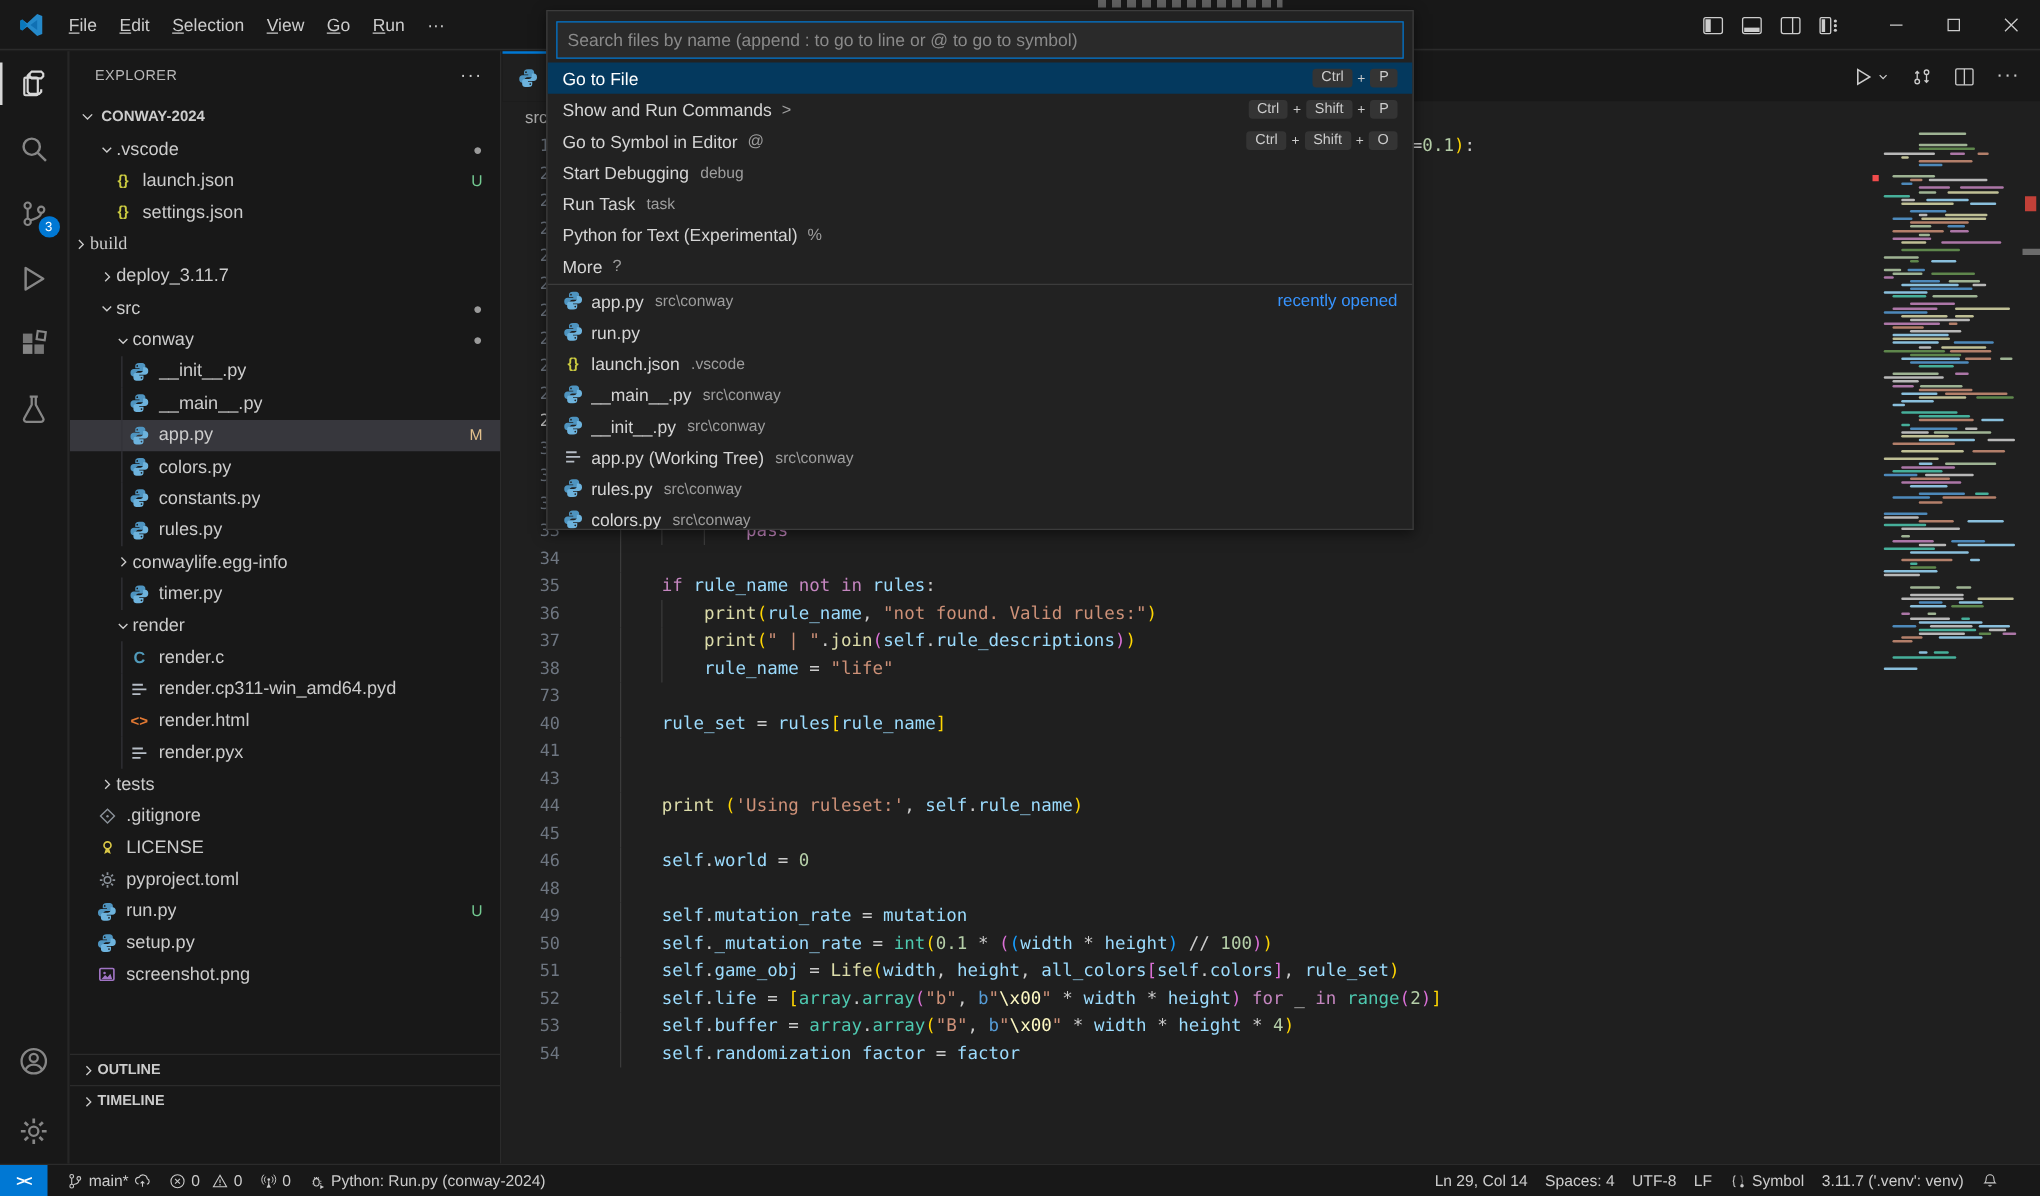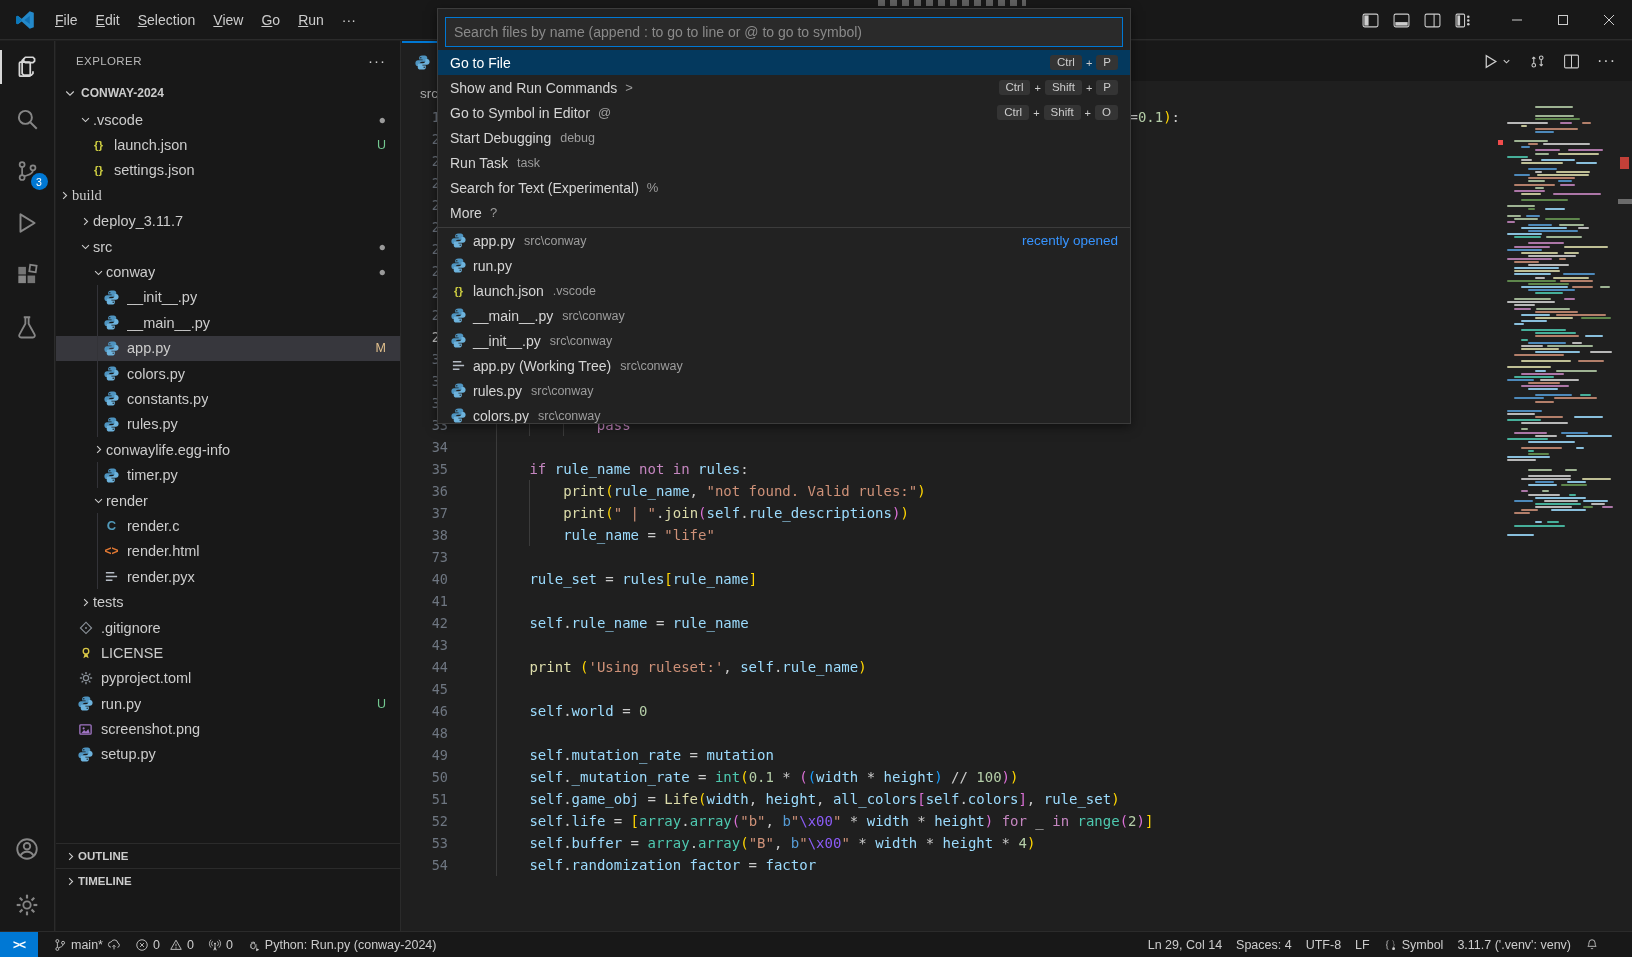--- a/index.html
+++ b/index.html
@@ -66,21 +66,21 @@
     font-size:13.5px; color:#a9a9a9; padding-left:18px; gap:4px; }
   .code { position:absolute; left:0; top:65px; right:0; bottom:0; font-family:"DejaVu Sans Mono", monospace;
     font-size:14px; line-height:22px; }
   .cline { position:relative; height:22px; white-space:pre; display:flex; }
   .gutter { width:46px; flex:0 0 46px; text-align:right; color:#6e7681; font-size:13.5px; }
   .gutter.cur { color:#c6c6c6; }
   .ccontent { position:relative; padding-left:14px; flex:1; }
   .iguide { position:absolute; top:0; bottom:0; width:1px; background:#3b3b3b; }
   .tk-kw{color:#C586C0} .tk-fn{color:#DCDCAA} .tk-cls{color:#4EC9B0} .tk-var{color:#9CDCFE}
   .tk-str{color:#CE9178} .tk-num{color:#B5CEA8} .tk-t{color:#cccccc} .tk-b1{color:#FFD602}
-  .tk-b2{color:#DA70D6} .tk-b3{color:#179FFF} .tk-esc{color:#8b5cf6} .tk-pre{color:#569CD6}
+  .tk-b2{color:#DA70D6} .tk-b3{color:#179FFF} .tk-esc{color:#fef9c3} .tk-pre{color:#569CD6}
   .fragment { position:absolute; top:0; }
 
   .minimap { position:absolute; left:1103px; top:65px; width:112px; height:470px; }
   .mmbar { position:absolute; height:2px; border-radius:1px; opacity:.85; }
   .mm-red-dot { position:absolute; left:1096px; top:99px; width:5px; height:5px; background:#f14c4c; }
   .overview { position:absolute; right:0; top:0; width:14px; bottom:0; }
   .ov-red { position:absolute; right:3px; top:116px; width:9px; height:12px; background:#c24038; }
   .ov-gray { position:absolute; right:0; top:158px; width:14px; height:5px; background:#6b6b6b; }
 
   
@@ -396,20 +396,33 @@
         <div class="trow" style="padding-left: 47px;">
           <div class="guide"></div>
           <span class="ficon">
             <span style="color:#519aba;font-weight:bold;font-size:13px;">C</span>
           </span>
           <span class="label">render.c</span>
         </div>
         <div class="trow" style="padding-left: 47px;">
           <div class="guide"></div>
           <span class="ficon">
+            <svg viewBox="0 0 16 16" width="15" height="15">
+              <g stroke="#b6bdc6" stroke-width="1.6">
+                <line x1="2" y1="4" x2="11" y2="4"></line>
+                <line x1="2" y1="8" x2="14" y2="8"></line>
+                <line x1="2" y1="12" x2="9" y2="12"></line>
+              </g>
+            </svg>
+          </span>
+          <span class="label">render.cp311-win_amd64.pyd</span>
+        </div>
+        <div class="trow" style="padding-left: 47px;">
+          <div class="guide"></div>
+          <span class="ficon">
             <span style="color:#e37933;font-weight:bold;font-size:12px;">&lt;&gt;</span>
           </span>
           <span class="label">render.html</span>
         </div>
         <div class="trow" style="padding-left: 47px;">
           <div class="guide"></div>
           <span class="ficon">
             <svg viewBox="0 0 16 16" width="15" height="15">
               <g stroke="#b6bdc6" stroke-width="1.6">
                 <line x1="2" y1="4" x2="11" y2="4"></line>
@@ -469,36 +482,36 @@
             <svg viewBox="0 0 16 16" width="17" height="17">
               <path fill="#4e94c0" d="M7.9 1.3c-2.3 0-3 1-3 2.3v1.6h3.2v.6H3.8c-1.4 0-2.5.9-2.5 2.8s1 2.8 2.4 2.8h1.5V9.6c0-1.3 1-2.3 2.3-2.3h3c1.1 0 2-.9 2-2V3.6c0-1.3-1-2.3-2.3-2.3zM6.4 2.9a.65.65 0 1 1 0 1.3.65.65 0 0 1 0-1.3z"></path>
               <path fill="#6db3dd" d="M8.1 14.7c2.3 0 3-1 3-2.3v-1.6H7.9v-.6h4.3c1.4 0 2.5-.9 2.5-2.8s-1-2.8-2.4-2.8h-1.5v1.8c0 1.3-1 2.3-2.3 2.3h-3c-1.1 0-2 .9-2 2v1.7c0 1.3 1 2.3 2.3 2.3zm1.5-1.6a.65.65 0 1 1 0-1.3.65.65 0 0 1 0 1.3z"></path>
             </svg>
           </span>
           <span class="label">run.py</span>
           <span class="right badge-u">U</span>
         </div>
         <div class="trow" style="padding-left: 21px;">
           <span class="ficon">
+            <svg viewBox="0 0 16 16" width="17" height="17">
+              <path fill="#4e94c0" d="M7.9 1.3c-2.3 0-3 1-3 2.3v1.6h3.2v.6H3.8c-1.4 0-2.5.9-2.5 2.8s1 2.8 2.4 2.8h1.5V9.6c0-1.3 1-2.3 2.3-2.3h3c1.1 0 2-.9 2-2V3.6c0-1.3-1-2.3-2.3-2.3zM6.4 2.9a.65.65 0 1 1 0 1.3.65.65 0 0 1 0-1.3z"></path>
+              <path fill="#6db3dd" d="M8.1 14.7c2.3 0 3-1 3-2.3v-1.6H7.9v-.6h4.3c1.4 0 2.5-.9 2.5-2.8s-1-2.8-2.4-2.8h-1.5v1.8c0 1.3-1 2.3-2.3 2.3h-3c-1.1 0-2 .9-2 2v1.7c0 1.3 1 2.3 2.3 2.3zm1.5-1.6a.65.65 0 1 1 0-1.3.65.65 0 0 1 0 1.3z"></path>
+            </svg>
+          </span>
+          <span class="label">setup.py</span>
+        </div>
+        <div class="trow" style="padding-left: 21px;">
+          <span class="ficon">
             <svg viewBox="0 0 16 16" width="15" height="15">
               <rect x="2" y="3" width="12" height="10" rx="1" fill="none" stroke="#a074c4" stroke-width="1.4"></rect>
               <circle cx="6" cy="6.8" r="1.1" fill="#a074c4"></circle>
               <path d="M3.5 12l3-3.5 2 2 2.5-3 1.5 4.5z" fill="#a074c4"></path>
             </svg>
           </span>
           <span class="label">screenshot.png</span>
-        </div>
-        <div class="trow" style="padding-left: 21px;">
-          <span class="ficon">
-            <svg viewBox="0 0 16 16" width="17" height="17">
-              <path fill="#4e94c0" d="M7.9 1.3c-2.3 0-3 1-3 2.3v1.6h3.2v.6H3.8c-1.4 0-2.5.9-2.5 2.8s1 2.8 2.4 2.8h1.5V9.6c0-1.3 1-2.3 2.3-2.3h3c1.1 0 2-.9 2-2V3.6c0-1.3-1-2.3-2.3-2.3zM6.4 2.9a.65.65 0 1 1 0 1.3.65.65 0 0 1 0-1.3z"></path>
-              <path fill="#6db3dd" d="M8.1 14.7c2.3 0 3-1 3-2.3v-1.6H7.9v-.6h4.3c1.4 0 2.5-.9 2.5-2.8s-1-2.8-2.4-2.8h-1.5v1.8c0 1.3-1 2.3-2.3 2.3h-3c-1.1 0-2 .9-2 2v1.7c0 1.3 1 2.3 2.3 2.3zm1.5-1.6a.65.65 0 1 1 0-1.3.65.65 0 0 1 0 1.3z"></path>
-            </svg>
-          </span>
-          <span class="label">setup.py</span>
         </div>
       </div>
     <div class="panelheads" id="panelheads">
         <div class="panelhead">
           <span class="twisty">
             <svg width="11" height="11" viewBox="0 0 16 16">
               <path d="M6 3l5 5-5 5" fill="none" stroke="#cccccc" stroke-width="1.6"></path>
             </svg>
           </span>
           <span>OUTLINE</span>
@@ -566,21 +579,20 @@
         <div class="cline"><div class="gutter">32</div><div class="ccontent"></div></div>
         <div class="cline"><div class="gutter">33</div><div class="ccontent"><div class="iguide" style="left: 47.72px;"></div><div class="iguide" style="left: 81.44px;"></div><div class="iguide" style="left: 115.16px;"></div><span class="tk-t">                </span><span class="tk-kw">pass</span></div></div>
         <div class="cline"><div class="gutter">34</div><div class="ccontent"><div class="iguide" style="left: 47.72px;"></div></div></div>
         <div class="cline"><div class="gutter">35</div><div class="ccontent"><div class="iguide" style="left: 47.72px;"></div><span class="tk-t">        </span><span class="tk-kw">if</span><span class="tk-t"> </span><span class="tk-var">rule_name</span><span class="tk-t"> </span><span class="tk-kw">not</span><span class="tk-t"> </span><span class="tk-kw">in</span><span class="tk-t"> </span><span class="tk-var">rules</span><span class="tk-t">:</span></div></div>
         <div class="cline"><div class="gutter">36</div><div class="ccontent"><div class="iguide" style="left: 47.72px;"></div><div class="iguide" style="left: 81.44px;"></div><span class="tk-t">            </span><span class="tk-fn">print</span><span class="tk-b1">(</span><span class="tk-var">rule_name</span><span class="tk-t">, </span><span class="tk-str">"not found. Valid rules:"</span><span class="tk-b1">)</span></div></div>
         <div class="cline"><div class="gutter">37</div><div class="ccontent"><div class="iguide" style="left: 47.72px;"></div><div class="iguide" style="left: 81.44px;"></div><span class="tk-t">            </span><span class="tk-fn">print</span><span class="tk-b1">(</span><span class="tk-str">" | "</span><span class="tk-t">.</span><span class="tk-fn">join</span><span class="tk-b2">(</span><span class="tk-var">self</span><span class="tk-t">.</span><span class="tk-var">rule_descriptions</span><span class="tk-b2">)</span><span class="tk-b1">)</span></div></div>
         <div class="cline"><div class="gutter">38</div><div class="ccontent"><div class="iguide" style="left: 47.72px;"></div><div class="iguide" style="left: 81.44px;"></div><span class="tk-t">            </span><span class="tk-var">rule_name</span><span class="tk-t"> = </span><span class="tk-str">"life"</span></div></div>
         <div class="cline"><div class="gutter">73</div><div class="ccontent"><div class="iguide" style="left: 47.72px;"></div></div></div>
         <div class="cline"><div class="gutter">40</div><div class="ccontent"><div class="iguide" style="left: 47.72px;"></div><span class="tk-t">        </span><span class="tk-var">rule_set</span><span class="tk-t"> = </span><span class="tk-var">rules</span><span class="tk-b1">[</span><span class="tk-var">rule_name</span><span class="tk-b1">]</span></div></div>
         <div class="cline"><div class="gutter">41</div><div class="ccontent"><div class="iguide" style="left: 47.72px;"></div></div></div>
-        <div class="cline"><div class="gutter">42</div><div class="ccontent"><div class="iguide" style="left: 47.72px;"></div><span class="tk-t">        </span><span class="tk-var">self</span><span class="tk-t">.</span><span class="tk-var">rule_name</span><span class="tk-t"> = </span><span class="tk-var">rule_name</span></div></div>
         <div class="cline"><div class="gutter">43</div><div class="ccontent"><div class="iguide" style="left: 47.72px;"></div></div></div>
         <div class="cline"><div class="gutter">44</div><div class="ccontent"><div class="iguide" style="left: 47.72px;"></div><span class="tk-t">        </span><span class="tk-fn">print</span><span class="tk-t"> </span><span class="tk-b1">(</span><span class="tk-str">'Using ruleset:'</span><span class="tk-t">, </span><span class="tk-var">self</span><span class="tk-t">.</span><span class="tk-var">rule_name</span><span class="tk-b1">)</span></div></div>
         <div class="cline"><div class="gutter">45</div><div class="ccontent"><div class="iguide" style="left: 47.72px;"></div></div></div>
         <div class="cline"><div class="gutter">46</div><div class="ccontent"><div class="iguide" style="left: 47.72px;"></div><span class="tk-t">        </span><span class="tk-var">self</span><span class="tk-t">.</span><span class="tk-var">world</span><span class="tk-t"> = </span><span class="tk-num">0</span></div></div>
         <div class="cline"><div class="gutter">48</div><div class="ccontent"><div class="iguide" style="left: 47.72px;"></div></div></div>
         <div class="cline"><div class="gutter">49</div><div class="ccontent"><div class="iguide" style="left: 47.72px;"></div><span class="tk-t">        </span><span class="tk-var">self</span><span class="tk-t">.</span><span class="tk-var">mutation_rate</span><span class="tk-t"> = </span><span class="tk-var">mutation</span></div></div>
         <div class="cline"><div class="gutter">50</div><div class="ccontent"><div class="iguide" style="left: 47.72px;"></div><span class="tk-t">        </span><span class="tk-var">self</span><span class="tk-t">.</span><span class="tk-var">_mutation_rate</span><span class="tk-t"> = </span><span class="tk-cls">int</span><span class="tk-b1">(</span><span class="tk-num">0.1</span><span class="tk-t"> * </span><span class="tk-b2">(</span><span class="tk-b3">(</span><span class="tk-var">width</span><span class="tk-t"> * </span><span class="tk-var">height</span><span class="tk-b3">)</span><span class="tk-t"> // </span><span class="tk-num">100</span><span class="tk-b2">)</span><span class="tk-b1">)</span></div></div>
         <div class="cline"><div class="gutter">51</div><div class="ccontent"><div class="iguide" style="left: 47.72px;"></div><span class="tk-t">        </span><span class="tk-var">self</span><span class="tk-t">.</span><span class="tk-var">game_obj</span><span class="tk-t"> = </span><span class="tk-fn">Life</span><span class="tk-b1">(</span><span class="tk-var">width</span><span class="tk-t">, </span><span class="tk-var">height</span><span class="tk-t">, </span><span class="tk-var">all_colors</span><span class="tk-b2">[</span><span class="tk-var">self</span><span class="tk-t">.</span><span class="tk-var">colors</span><span class="tk-b2">]</span><span class="tk-t">, </span><span class="tk-var">rule_set</span><span class="tk-b1">)</span></div></div>
         <div class="cline"><div class="gutter">52</div><div class="ccontent"><div class="iguide" style="left: 47.72px;"></div><span class="tk-t">        </span><span class="tk-var">self</span><span class="tk-t">.</span><span class="tk-var">life</span><span class="tk-t"> = </span><span class="tk-b1">[</span><span class="tk-cls">array</span><span class="tk-t">.</span><span class="tk-cls">array</span><span class="tk-b2">(</span><span class="tk-str">"b"</span><span class="tk-t">, </span><span class="tk-pre">b</span><span class="tk-str">"</span><span class="tk-esc">\x00</span><span class="tk-str">"</span><span class="tk-t"> * </span><span class="tk-var">width</span><span class="tk-t"> * </span><span class="tk-var">height</span><span class="tk-b2">)</span><span class="tk-t"> </span><span class="tk-kw">for</span><span class="tk-t"> _ </span><span class="tk-kw">in</span><span class="tk-t"> </span><span class="tk-cls">range</span><span class="tk-b2">(</span><span class="tk-num">2</span><span class="tk-b2">)</span><span class="tk-b1">]</span></div></div>
         <div class="cline"><div class="gutter">53</div><div class="ccontent"><div class="iguide" style="left: 47.72px;"></div><span class="tk-t">        </span><span class="tk-var">self</span><span class="tk-t">.</span><span class="tk-var">buffer</span><span class="tk-t"> = </span><span class="tk-cls">array</span><span class="tk-t">.</span><span class="tk-cls">array</span><span class="tk-b1">(</span><span class="tk-str">"B"</span><span class="tk-t">, </span><span class="tk-pre">b</span><span class="tk-str">"</span><span class="tk-esc">\x00</span><span class="tk-str">"</span><span class="tk-t"> * </span><span class="tk-var">width</span><span class="tk-t"> * </span><span class="tk-var">height</span><span class="tk-t"> * </span><span class="tk-num">4</span><span class="tk-b1">)</span></div></div>
@@ -801,21 +813,21 @@
         </div>
         <div class="qo-row">
           <span>Start Debugging</span>
           <span class="desc">debug</span>
         </div>
         <div class="qo-row">
           <span>Run Task</span>
           <span class="desc">task</span>
         </div>
         <div class="qo-row">
-          <span>Search for Text (Experimental)</span>
+          <span>Python for Text (Experimental)</span>
           <span class="suffix">%</span>
         </div>
         <div class="qo-row">
           <span>More</span>
           <span class="suffix">?</span>
         </div>
       </div>
     <div id="qo-files">
         <div class="qo-sep"></div>
         <div class="qo-row">

